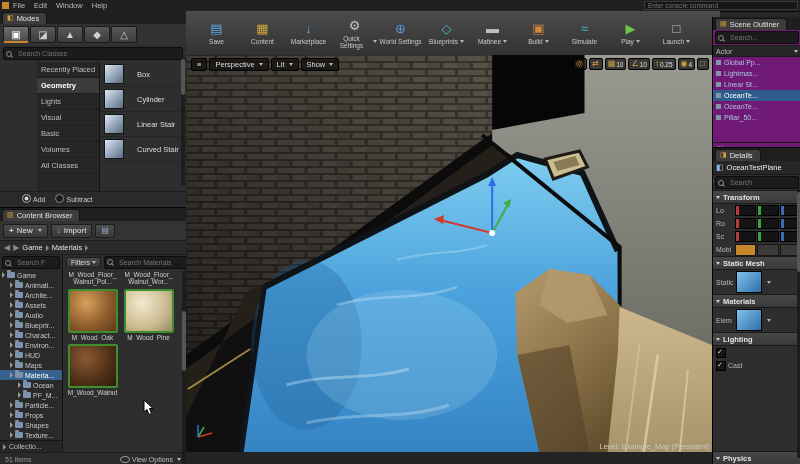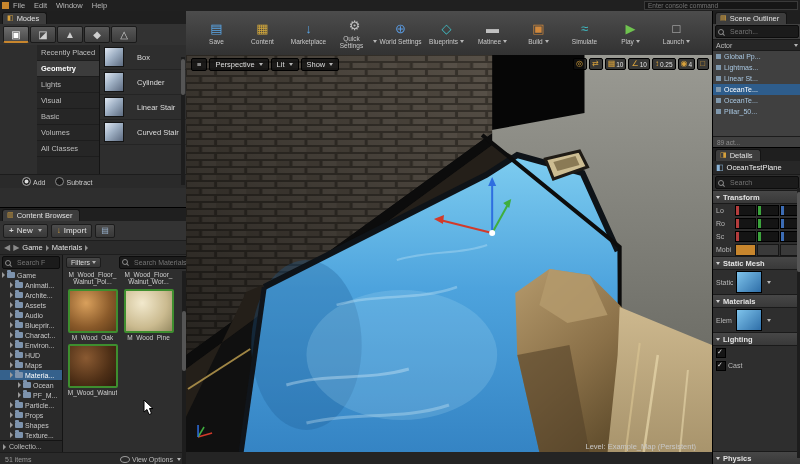--- a/index.html
+++ b/index.html
@@ -108,24 +108,24 @@
   #toolbar button:nth-of-type(11) .glyph{color:#bfbfbf;}
   
   #viewport{position:absolute;left:186px;top:55px;width:526px;height:397px;background:#000;overflow:hidden;}
   #scene{position:absolute;left:0;top:0;width:100%;height:100%;}
   .vp-topleft{position:absolute;left:5px;top:3px;display:flex;gap:2px;}
   .vp-btn{background:rgba(18,18,18,.78);border:1px solid #000;color:#ddd;font-size:7.5px;height:13px;
           display:flex;align-items:center;padding:0 5px;border-radius:2px;gap:2px;}
   .vp-topright{position:absolute;right:3px;top:3px;display:flex;gap:2px;}
   .snap{display:flex;align-items:center;background:rgba(18,18,18,.72);border:1px solid #000;height:12px;font-size:6.5px;padding:0 2px;gap:1px;border-radius:2px;color:#e0e0e0;}
   .snap .g{color:#d8a23c;font-size:8px;line-height:10px;}
-  #level-label{position:absolute;right:16px;bottom:1px;font-size:7.5px;color:#c8c8c8;}
+  #level-label{position:absolute;right:2px;bottom:1px;font-size:7.5px;color:#c8c8c8;}
   #vp-status{position:absolute;left:186px;top:452px;width:526px;height:12px;background:#242424;}
   
-  #outliner{position:absolute;left:712px;top:11px;width:88px;height:136px;background:#404040;border-left:1px solid #000;display:flex;flex-direction:column;}
+  #outliner{position:absolute;left:712px;top:17px;width:88px;height:136px;background:#701a75;border-left:1px solid #000;display:flex;flex-direction:column;}
   .ol-header{height:10px;background:#262626;display:flex;align-items:center;justify-content:space-between;font-size:7px;color:#bdbdbd;padding:0 3px;border-top:1px solid #1a1a1a;border-bottom:1px solid #1a1a1a;}
   .ol-rows{flex:1;overflow:hidden;}
   .ol-row{display:flex;align-items:center;gap:3px;height:11px;font-size:7px;color:#a8c6e0;padding-left:3px;white-space:nowrap;}
   .ol-row.sel{background:#2e5d8c;color:#fff;}
   .ol-dot{width:5px;height:5px;background:#7f98ad;flex:none;}
   .ol-footer{height:10px;font-size:6.5px;color:#8f8f8f;display:flex;align-items:center;padding-left:4px;border-top:1px solid #1c1c1c;}
   #details{position:absolute;left:712px;top:147px;width:88px;height:317px;background:#2e2e2e;border-left:1px solid #000;border-top:1px solid #000;display:flex;flex-direction:column;overflow:hidden;}
   .obj-row{height:13px;display:flex;align-items:center;gap:3px;background:#272727;font-size:7.5px;color:#eee;padding-left:3px;border-bottom:1px solid #1a1a1a;}
   .obj-glyph{color:#8ab4d8;font-size:8px;}
   .sec-header{height:12px;background:linear-gradient(#474747,#393939);display:flex;align-items:center;gap:3px;
@@ -172,20 +172,24 @@
       </div>
     </div>
     <div class="mode-tools">
 
     <button class="mode-tool active">▣</button>
         <button class="mode-tool">◪</button>
         <button class="mode-tool">▲</button>
         <button class="mode-tool">◆</button>
         <button class="mode-tool">△</button>
       </div>
+    <div class="searchbox">
+      <span class="mag"></span>
+      <input placeholder="Search Classes" style="">
+    </div>
     <div class="modes-body">
       <div class="mode-cats">
 
       <div class="mode-cat">Recently Placed</div>
           <div class="mode-cat active">Geometry</div>
           <div class="mode-cat">Lights</div>
           <div class="mode-cat">Visual</div>
           <div class="mode-cat">Basic</div>
           <div class="mode-cat">Volumes</div>
           <div class="mode-cat">All Classes</div>
@@ -367,21 +371,21 @@
           <span class="tw"></span>
           <span>Collectio...</span>
         </div>
       </div>
       <div class="cb-assets">
         <div class="filters-row">
           <button class="filters-btn">
             <span>Filters</span>
               <span class="caret-always"></span>
           </button>
-          <div class="searchbox" style="flex:1;margin:15px;">
+          <div class="searchbox" style="flex:1;margin:0;">
             <span class="mag"></span>
             <input placeholder="Search Materials" style="">
           </div>
         </div>
         <div class="asset-grid">
 
             <div class="tile">
 
               <div class="tile-label">M_Wood_Floor_Walnut_Pol...</div>
             </div>

